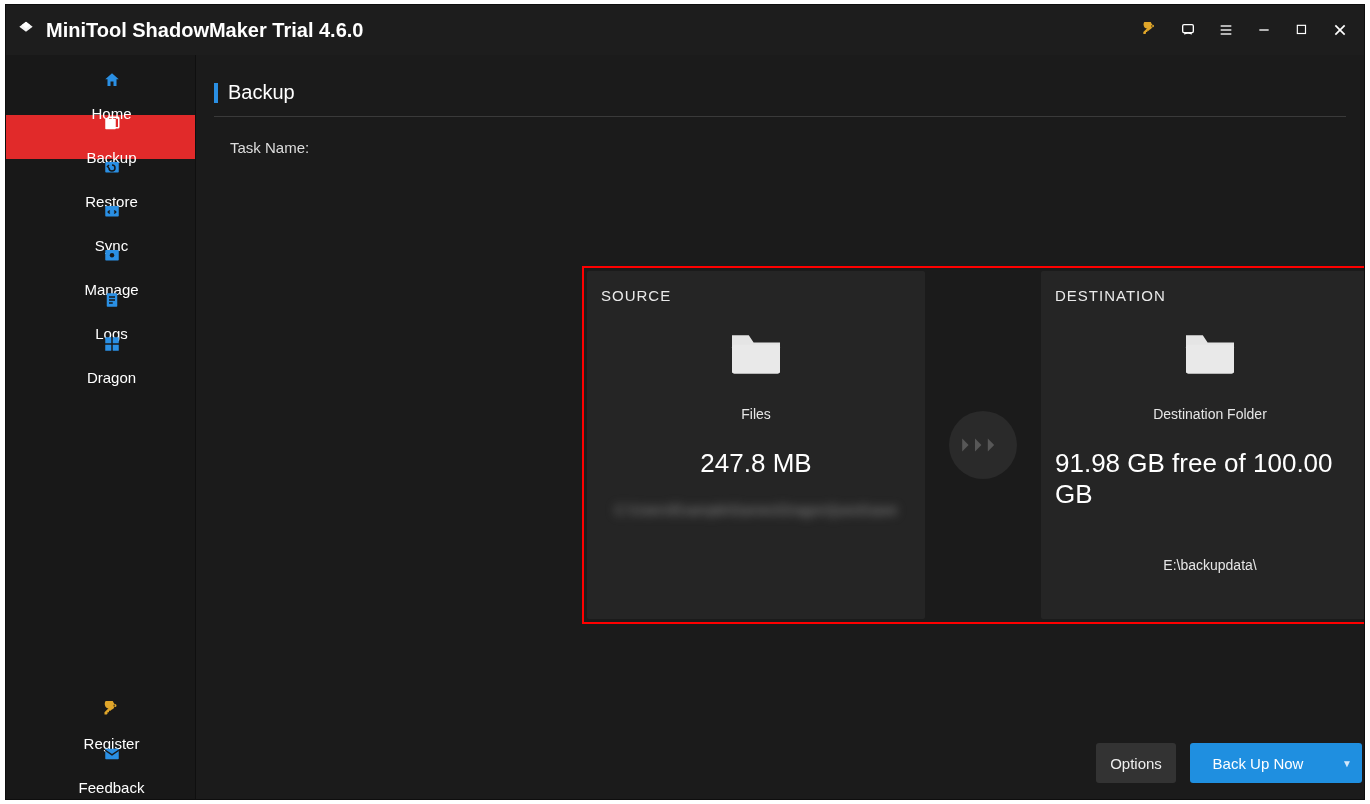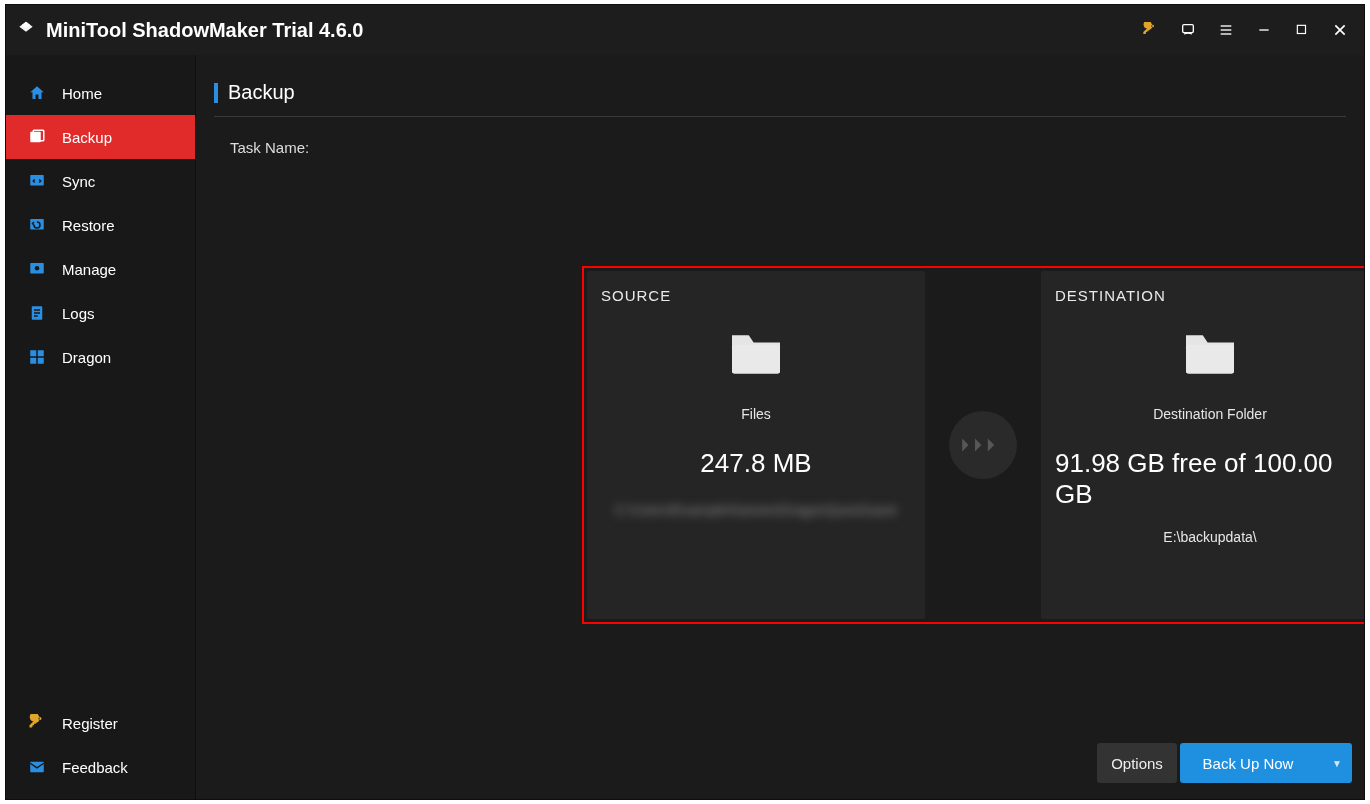--- a/index.html
+++ b/index.html
@@ -66,20 +66,21 @@
   .navlist { flex:1; }
   .navitem {
     height: 44px;
     display:flex;
     align-items:center;
     padding-left: 22px;
     gap: 16px;
     color:#fff;
     font-size: 15px;
     cursor:pointer;
+    flex-direction:column;
   }
   .navitem.active { background:#e12a2a; }
   .navitem .ico { width:18px; height:18px; display:flex;align-items:center;justify-content:center; color:#2a8fe3; }
   .navitem.active .ico { color:#fff; }
   .sidebar .bottom { padding-bottom: 10px; }
   .sidebar .bottom .navitem .ico { color:#e0a62a; }
   .sidebar .bottom .navitem.mail .ico { color:#2a8fe3; }
   
   .content {
     flex:1;
@@ -154,21 +155,21 @@
     color:#eaeaea;
     margin-bottom: 18px;
   }
   .card .folder {
     width:66px;height:48px;
     margin-top:6px;
     margin-bottom:30px;
   }
   .card .label { font-size:14px; color:#e6e6e6; margin-bottom:26px; }
   .card .big { font-size:26px; color:#fff; margin-bottom:19px; }
-  .card .sub { font-size:14px; color:#e6e6e6; }
+  .card .sub { font-size:14px; color:#e6e6e6;margin-top:28px; }
   .card .blurred-path {
     font-size:14px; color:#888;
     filter: blur(5px);
     user-select:none;
     margin-top:4px;
     white-space:nowrap;
     overflow:hidden;
     width: 300px;
     text-align:center;
   }
@@ -182,23 +183,23 @@
     width:68px;height:68px;
     border-radius:50%;
     background:#2a2a2a;
     display:flex;align-items:center;justify-content:center;
     gap:0;
     color:#5a5a5a;
   }
   
   .footer {
     position:absolute;
-    right:12px; bottom:16px;
-    display:flex;
-    gap:3px;
+    right:2px; bottom:16px;
+    display:flex;
+    gap:14px;
   }
   .btn {
     height:40px;
     border:none;
     border-radius:3px;
     font-size:15px;
     cursor:pointer;
     display:flex;align-items:center;justify-content:center;
   }
   .btn.options {
@@ -291,34 +292,34 @@
                 <rect x="3" y="5" width="14" height="14" rx="1"></rect>
                 <rect x="7" y="3" width="14" height="14" rx="1" fill="none" stroke="currentColor" stroke-width="2"></rect>
               </svg>
           </span>
           <span>Backup</span>
         </div>
         <div class="navitem">
           <span class="ico">
             <svg viewBox="0 0 24 24" width="18" height="18" fill="currentColor">
                 <rect x="3" y="4" width="18" height="14" rx="1"></rect>
-                <path d="M9 10l-2 2 2 2M15 14l2-2-2-2" stroke="#181818" stroke-width="2" fill="none"></path>
-              </svg>
-          </span>
-          <span>Sync</span>
-        </div>
-        <div class="navitem">
-          <span class="ico">
-            <svg viewBox="0 0 24 24" width="18" height="18" fill="currentColor">
-                <rect x="3" y="4" width="18" height="14" rx="1"></rect>
                 <path d="M12 8a4 4 0 1 1-4 4" stroke="#181818" stroke-width="2" fill="none"></path>
                 <path d="M8 8l-2 2 2 2" stroke="#181818" stroke-width="2" fill="none"></path>
               </svg>
           </span>
           <span>Restore</span>
+        </div>
+        <div class="navitem">
+          <span class="ico">
+            <svg viewBox="0 0 24 24" width="18" height="18" fill="currentColor">
+                <rect x="3" y="4" width="18" height="14" rx="1"></rect>
+                <path d="M9 10l-2 2 2 2M15 14l2-2-2-2" stroke="#181818" stroke-width="2" fill="none"></path>
+              </svg>
+          </span>
+          <span>Sync</span>
         </div>
         <div class="navitem">
           <span class="ico">
             <svg viewBox="0 0 24 24" width="18" height="18" fill="currentColor">
                 <rect x="3" y="4" width="18" height="14" rx="1"></rect>
                 <circle cx="12" cy="11" r="3" fill="#181818"></circle>
               </svg>
           </span>
           <span>Manage</span>
         </div>

